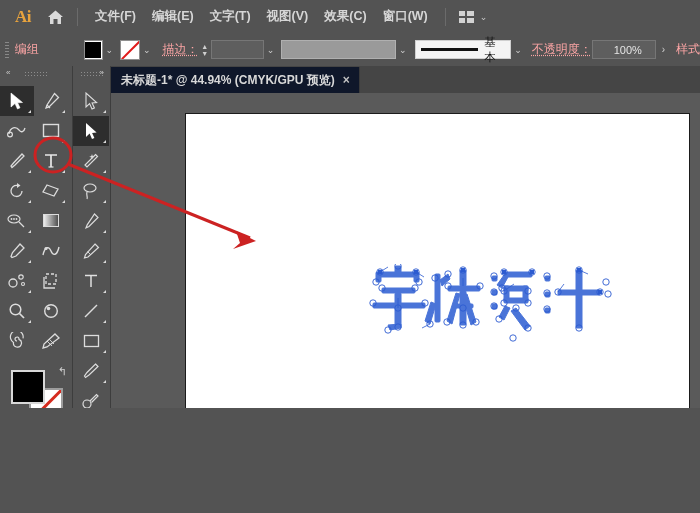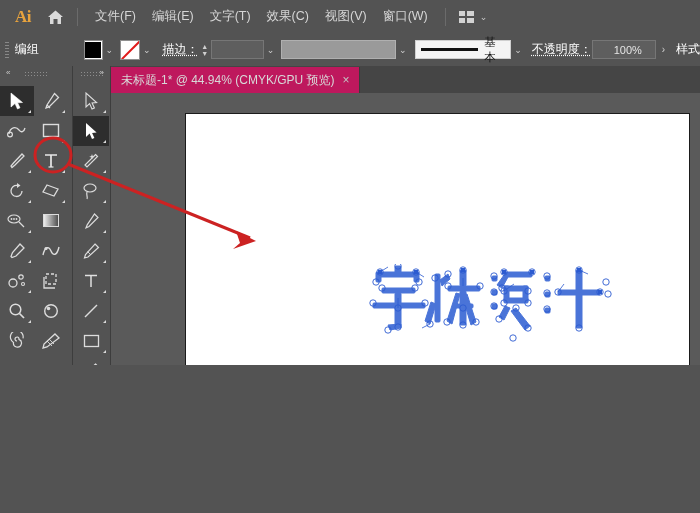--- a/index.html
+++ b/index.html
@@ -2,21 +2,21 @@
 <html><head>
 <meta charset="utf-8">
 <style>
   html, body {
     margin: 0; padding: 0;
     background: #535353;
     font-family: "Liberation Sans", "DejaVu Sans", sans-serif;
   }
   #app {
     position: relative;
-    width: 700px; height: 365px;
+    width: 700px; height: 408px;
     overflow: hidden;
     background: #535353;
     -webkit-font-smoothing: antialiased;
   }
 
   
   .menubar {
     position: absolute; left: 0; top: 0;
     width: 700px; height: 33px;
     background: #535353;
@@ -31,21 +31,21 @@
     text-align: center;
   }
   .home-icon {
     width: 26px; height: 26px;
     display: flex; align-items: center; justify-content: center;
     margin-left: 4px;
   }
   .menu-sep {
     width: 1px; height: 18px; background: #6b6b6b; margin: 0 9px;
   }
-  .menu-items { display: flex; align-items: center; }
+  .menu-items { display: flex; align-items: center; font-weight: bold; }
   .menu-item {
     color: #d6d6d6; font-size: 12.5px;
     padding: 4px 8px; white-space: nowrap; cursor: default;
   }
   .ws-switcher {
     display: flex; align-items: center; gap: 5px; margin-left: 4px;
   }
   .ws-grid-icon { display: block; }
   .chev { color: #c9c9c9; font-size: 9px; }
 
@@ -55,21 +55,21 @@
     width: 700px; height: 33px;
     background: #535353;
     display: flex; align-items: center;
     border-bottom: 1px solid #3d3d3d;
   }
   .grip {
     width: 4px; height: 16px; margin: 0 6px 0 5px;
     background-image: repeating-linear-gradient(to bottom, #888 0 1px, transparent 1px 3px);
   }
   .cb-label {
-    color: #ffffff; font-size: 12px; white-space: nowrap;
+    color: #fca5a5; font-size: 12px; white-space: nowrap;
   }
   .cb-label.under {
     text-decoration: underline; text-decoration-style: dotted;
     text-underline-offset: 2px;
     text-align: center;
   }
   .swatch-box {
     width: 20px; height: 20px;
     border: 1px solid #8f8f8f;
     background: #fff; box-sizing: border-box;
@@ -121,25 +121,25 @@
 
   
   .tabbar {
     position: absolute; left: 110px; top: 66px;
     width: 590px; height: 27px;
     background: #454545;
     display: flex; align-items: flex-end;
     border-bottom: 1px solid #323232;
   }
   .doc-tab {
-    height: 26px; background: #be185d;
+    height: 26px; background: #0f172a;
     display: flex; align-items: center; gap: 8px;
     padding: 0 9px 0 11px;
     border-right: 1px solid #3a3a3a;
-    color: #d8d8d8; font-size: 12px; white-space: nowrap;
+    color: #d8d8d8; font-size: 12px; white-space: nowrap; font-weight: bold;
   }
   .tab-close { color: #c3c3c3; font-size: 12px; line-height: 1; }
 
   
   .toolpanel {
     position: absolute; top: 66px;
     background: #535353;
     border-right: 1px solid #3d3d3d;
   }
   #toolpanel-left { left: 0; width: 72px; height: 447px; }
@@ -256,22 +256,22 @@
     <div class="home-icon">
       <svg width="19" height="18" viewBox="0 0 19 18">
         <path d="M2 9 L9.5 2.5 L17 9 L15 9 L15 16 L11.5 16 L11.5 11 L7.5 11 L7.5 16 L4 16 L4 9 Z" fill="#d9d9d9"></path>
       </svg>
     </div>
     <div class="menu-sep"></div>
     <div class="menu-items">
       <div class="menu-item">文件(F)</div>
       <div class="menu-item">编辑(E)</div>
       <div class="menu-item">文字(T)</div>
+      <div class="menu-item">视图(V)</div>
       <div class="menu-item">效果(C)</div>
-      <div class="menu-item">视图(V)</div>
       <div class="menu-item">窗口(W)</div>
     </div>
     <div class="menu-sep"></div>
     <div class="ws-switcher">
       <svg class="ws-grid-icon" width="16" height="12" viewBox="0 0 16 12">
         <rect x="0" y="0" width="6" height="5" fill="#d2d2d2"></rect>
         <rect x="8" y="0" width="7" height="5" fill="#d2d2d2"></rect>
         <rect x="0" y="7" width="6" height="5" fill="#d2d2d2"></rect>
         <rect x="8" y="7" width="7" height="5" fill="#d2d2d2"></rect>
       </svg>

